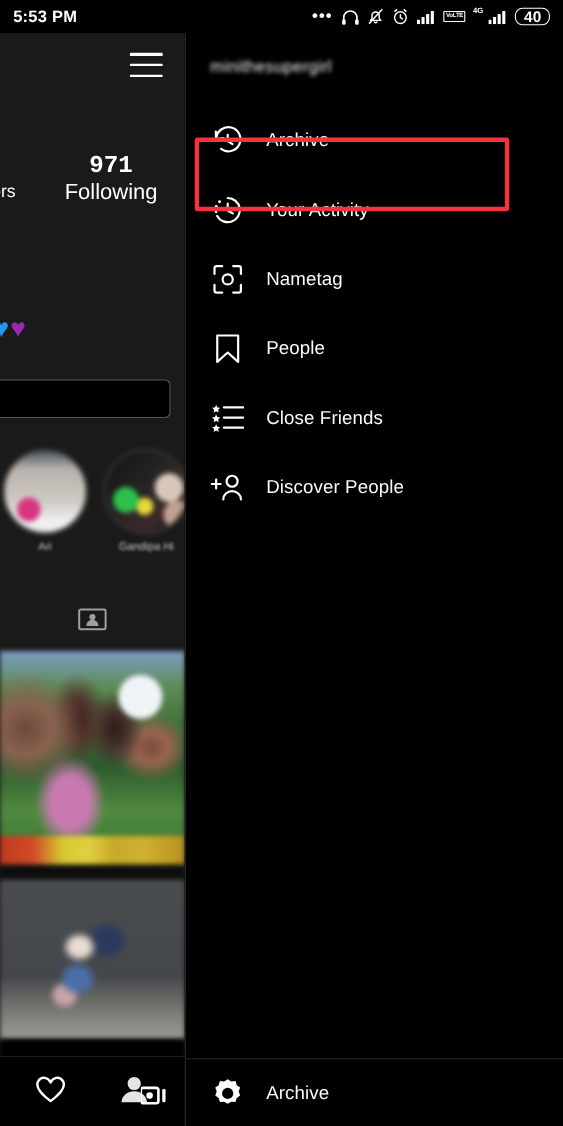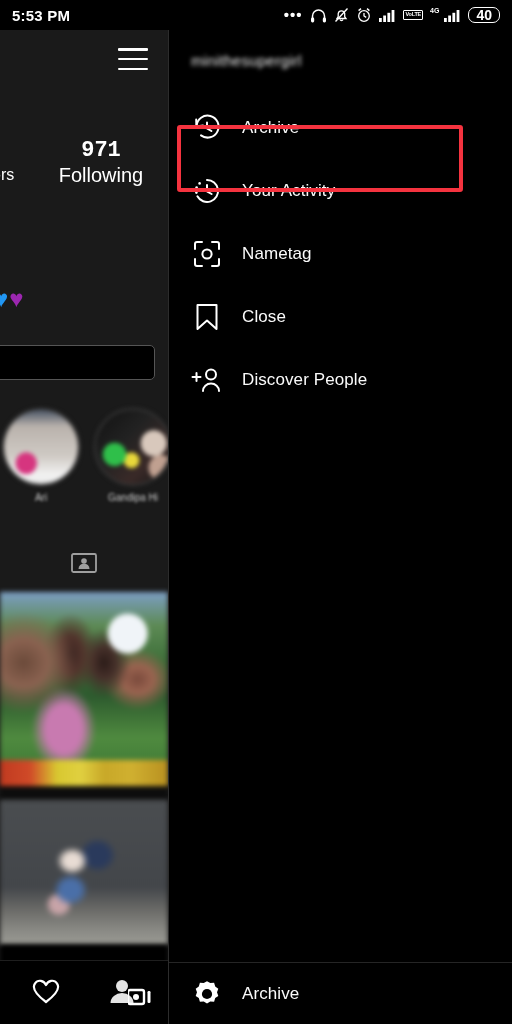--- a/index.html
+++ b/index.html
@@ -530,23 +530,36 @@
         </span>
         <span class="menu-label">Nametag</span>
       </div>
 
       <div class="menu-item">
         <span class="menu-icon">
           <svg width="26" height="30" viewBox="0 0 26 30">
             <path d="M3.5 3 H22.5 V27 L13 18.5 L3.5 27 Z" fill="none" stroke="#fff" stroke-width="2" stroke-linejoin="round"></path>
           </svg>
         </span>
-        <span class="menu-label">Close</span>
-      </div>
-
+        <span class="menu-label">People</span>
+      </div>
+
+      <div class="menu-item">
+        <span class="menu-icon">
+          <svg width="30" height="26" viewBox="0 0 30 26">
+            <path d="M4.5 1 L5.6 3.4 L8.2 3.7 L6.3 5.5 L6.8 8.1 L4.5 6.8 L2.2 8.1 L2.7 5.5 L0.8 3.7 L3.4 3.4 Z" fill="#fff"></path>
+            <path d="M4.5 9.8 L5.6 12.2 L8.2 12.5 L6.3 14.3 L6.8 16.9 L4.5 15.6 L2.2 16.9 L2.7 14.3 L0.8 12.5 L3.4 12.2 Z" fill="#fff"></path>
+            <path d="M4.5 18.6 L5.6 21 L8.2 21.3 L6.3 23.1 L6.8 25.7 L4.5 24.4 L2.2 25.7 L2.7 23.1 L0.8 21.3 L3.4 21 Z" fill="#fff"></path>
+            <line x1="11.5" y1="3.4" x2="29" y2="3.4" stroke="#fff" stroke-width="2" stroke-linecap="round"></line>
+            <line x1="11.5" y1="12.6" x2="29" y2="12.6" stroke="#fff" stroke-width="2" stroke-linecap="round"></line>
+            <line x1="11.5" y1="21.8" x2="29" y2="21.8" stroke="#fff" stroke-width="2" stroke-linecap="round"></line>
+          </svg>
+        </span>
+        <span class="menu-label">Close Friends</span>
+      </div>
 
       <div class="menu-item">
         <span class="menu-icon">
           <svg width="32" height="28" viewBox="0 0 32 28">
             <line x1="1.5" y1="11" x2="9.5" y2="11" stroke="#fff" stroke-width="2" stroke-linecap="round"></line>
             <line x1="5.5" y1="7" x2="5.5" y2="15" stroke="#fff" stroke-width="2" stroke-linecap="round"></line>
             <circle cx="20" cy="8.5" r="5" fill="none" stroke="#fff" stroke-width="2"></circle>
             <path d="M12 25 a8 7.5 0 0 1 16 0" fill="none" stroke="#fff" stroke-width="2" stroke-linecap="round"></path>
           </svg>
         </span>

